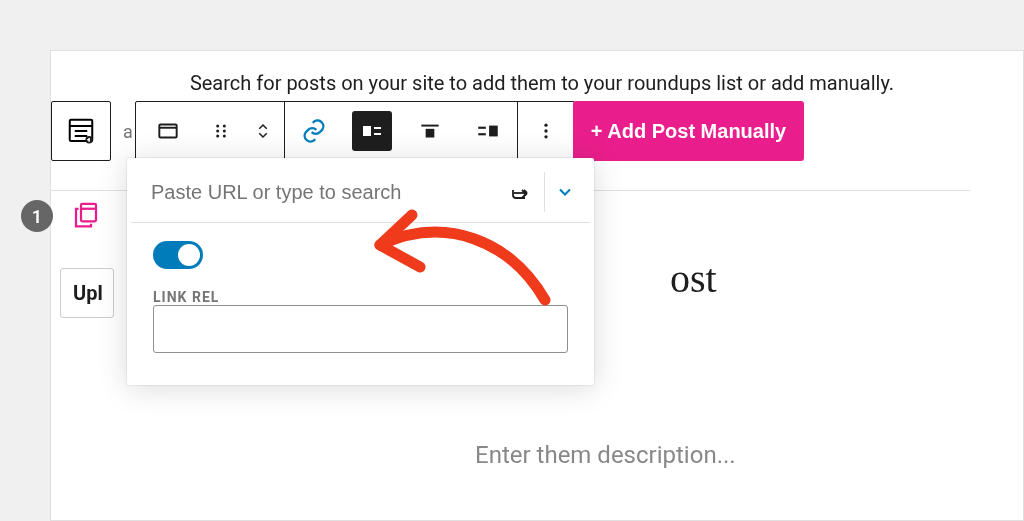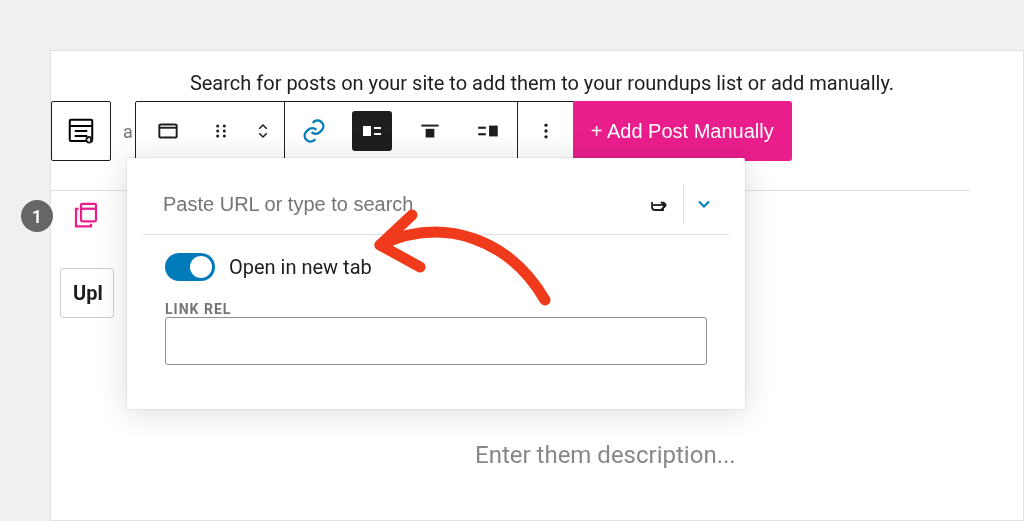--- a/index.html
+++ b/index.html
@@ -98,21 +98,21 @@
     .align-wrap {
       display: flex;
       align-items: center;
       justify-content: center;
       width: 58px;
     }
     .add-manual-btn {
       background: #e91e8c;
       color: #fff;
       font-size: 20px;
-      font-weight: 400;
+      font-weight: 700;
       border: none;
       padding: 0 18px;
       display: flex;
       align-items: center;
       cursor: pointer;
       height: 100%;
       border-radius: 3px;
       margin-left: -2px;
     }
     .step-badge {
@@ -163,26 +163,26 @@
       position: absolute;
       left: 475px;
       top: 441px;
       font-size: 24px;
       color: #888;
     }
     .link-popover {
       position: absolute;
       left: 127px;
       top: 158px;
-      width: 618px;
+      width: 467px;
       background: #fff;
       box-shadow: 0 3px 30px rgba(0,0,0,0.15), 0 0 0 1px rgba(0,0,0,0.05);
       border-radius: 2px;
       z-index: 20;
-      padding: 16px;
+      padding: 4px;
     }
     .link-search-row {
       display: flex;
       align-items: center;
       padding: 10px 6px 10px 20px;
       border-bottom: 1px solid #e0e0e0;
     }
     .link-search-input {
       flex: 1;
       border: none;
@@ -396,21 +396,20 @@
       <svg width="20" height="20" viewBox="0 0 24 24" fill="none" stroke="#007cba" stroke-width="2.5">
         <polyline points="6,9 12,15 18,9"></polyline>
       </svg>
     </div>
   </div>
   <div class="link-settings">
     <div class="toggle-row">
       <div class="toggle-switch">
         <div class="toggle-thumb"></div>
       </div>
-      <div class="toggle-label">Open in new tab</div>
     </div>
     <div class="link-rel-label">LINK REL</div>
     <input class="link-rel-input" type="text" value="" style="">
   </div>
 </div>
 
 <svg class="annotation-arrow" width="220" height="140" viewBox="0 0 220 140">
   <path d="M 195 105 C 160 45, 95 20, 30 50" fill="none" stroke="#ef3b1c" stroke-width="11" stroke-linecap="round"></path>
   <path d="M 30 50 L 62 20 M 30 50 L 70 72" fill="none" stroke="#ef3b1c" stroke-width="11" stroke-linecap="round"></path>
 </svg>

